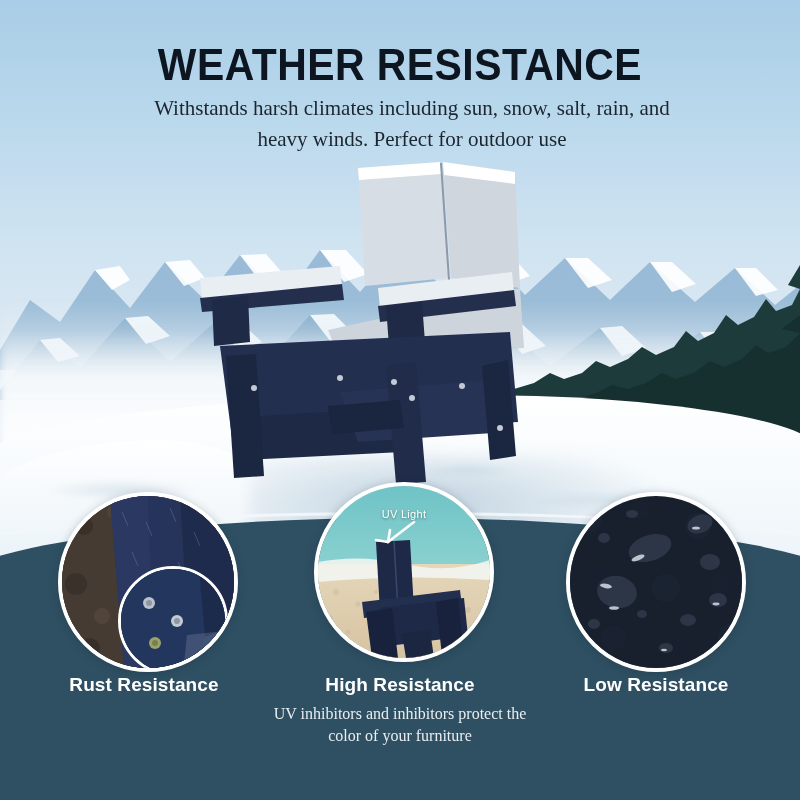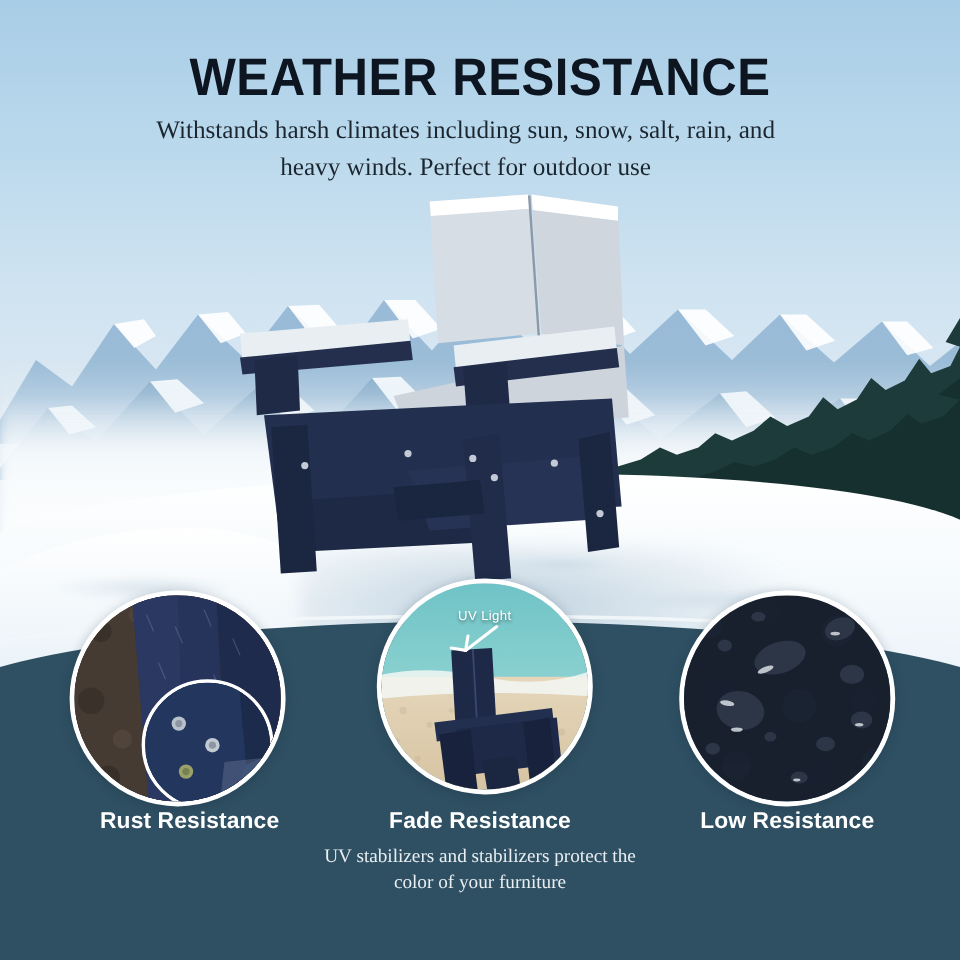--- a/index.html
+++ b/index.html
@@ -99,27 +99,27 @@
   }
 
   
   .title{
     position:absolute;left:0;top:40px;width:800px;text-align:center;
     font-family:"Liberation Sans",sans-serif;
     font-weight:bold;font-size:44px;letter-spacing:.5px;
     color:#0d1520;transform:scaleX(.93);
   }
   .subtitle{
-    position:absolute;left:108px;top:93px;width:560px;text-align:center;
+    position:absolute;left:132px;top:93px;width:560px;text-align:center;
     font-family:"Liberation Serif",serif;
     font-size:21px;line-height:31px;color:#1b2630;
   }
 
   .feat{position:absolute;width:260px;text-align:center;}
-  .feat-rust{left:28px;top:674px;}
+  .feat-rust{left:14px;top:674px;}
   .feat-fade{left:270px;top:674px;}
   .feat-low{left:526px;top:674px;}
 
   .feat-h{
     font-family:"Liberation Sans",sans-serif;
     font-weight:bold;font-size:19px;color:#ffffff;letter-spacing:.1px;
     margin:0 0 7px 0;
   }
   .feat-p{
     font-family:"Liberation Serif",serif;
@@ -345,21 +345,21 @@
   </div>
 
   <div class="title">WEATHER RESISTANCE</div>
   <div class="subtitle">Withstands harsh climates including sun, snow, salt, rain, and heavy winds. Perfect for outdoor use</div>
 
   <div class="feat feat-rust">
     <p class="feat-h">Rust Resistance</p>
   </div>
 
   <div class="feat feat-fade">
-    <p class="feat-h">Fade Resistance</p>
-    <p class="feat-p">UV stabilizers and stabilizers protect the color of your furniture</p>
+    <p class="feat-h">High Resistance</p>
+    <p class="feat-p">UV inhibitors and inhibitors protect the color of your furniture</p>
   </div>
 
   <div class="feat feat-low">
     <p class="feat-h">Low Resistance</p>
   </div>
 
 </div>
 
 </body></html>

